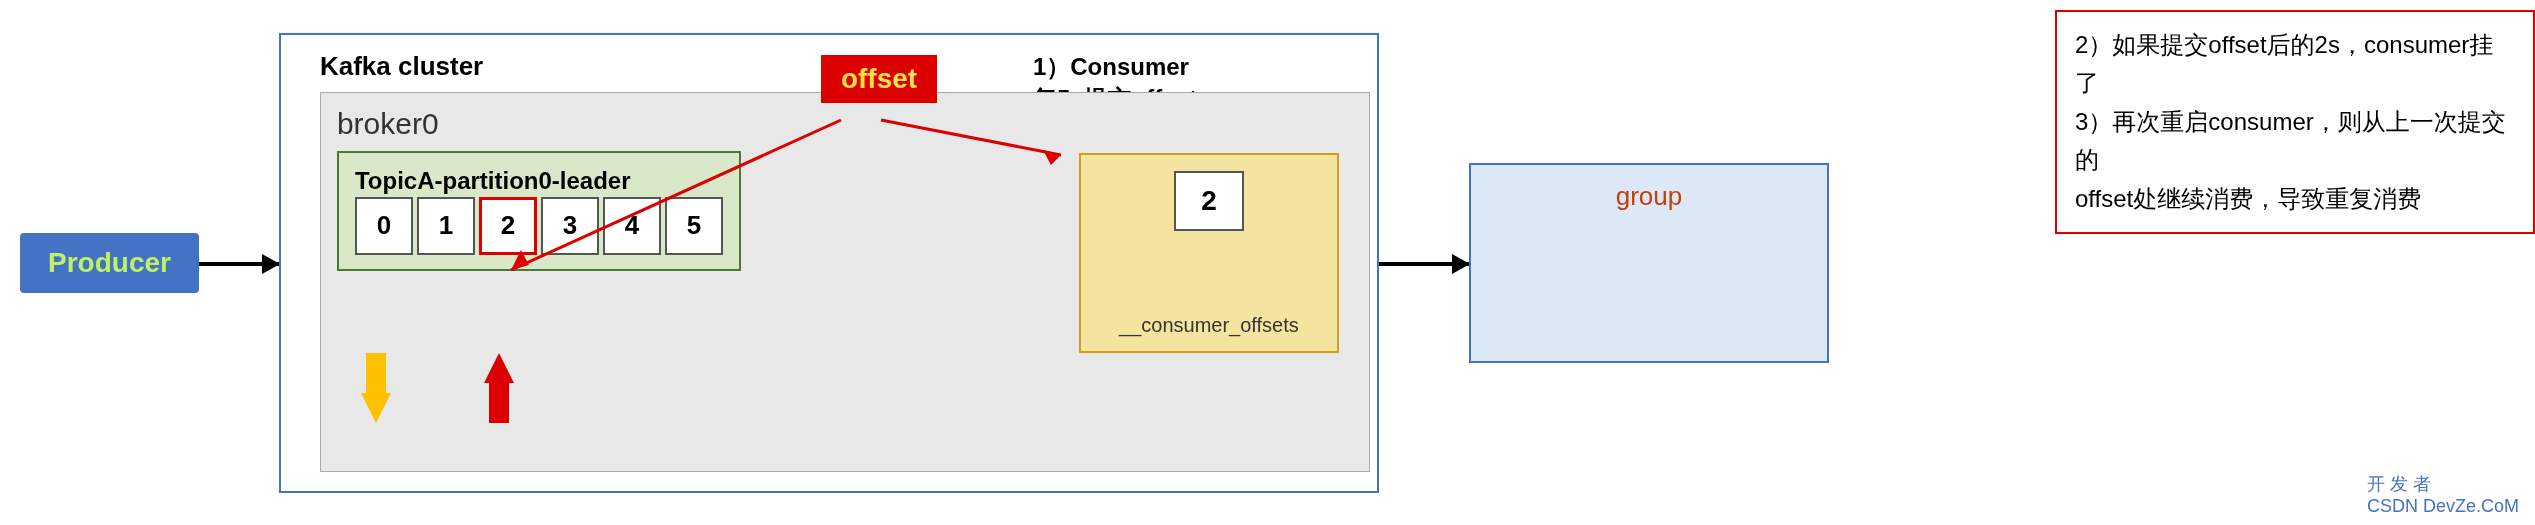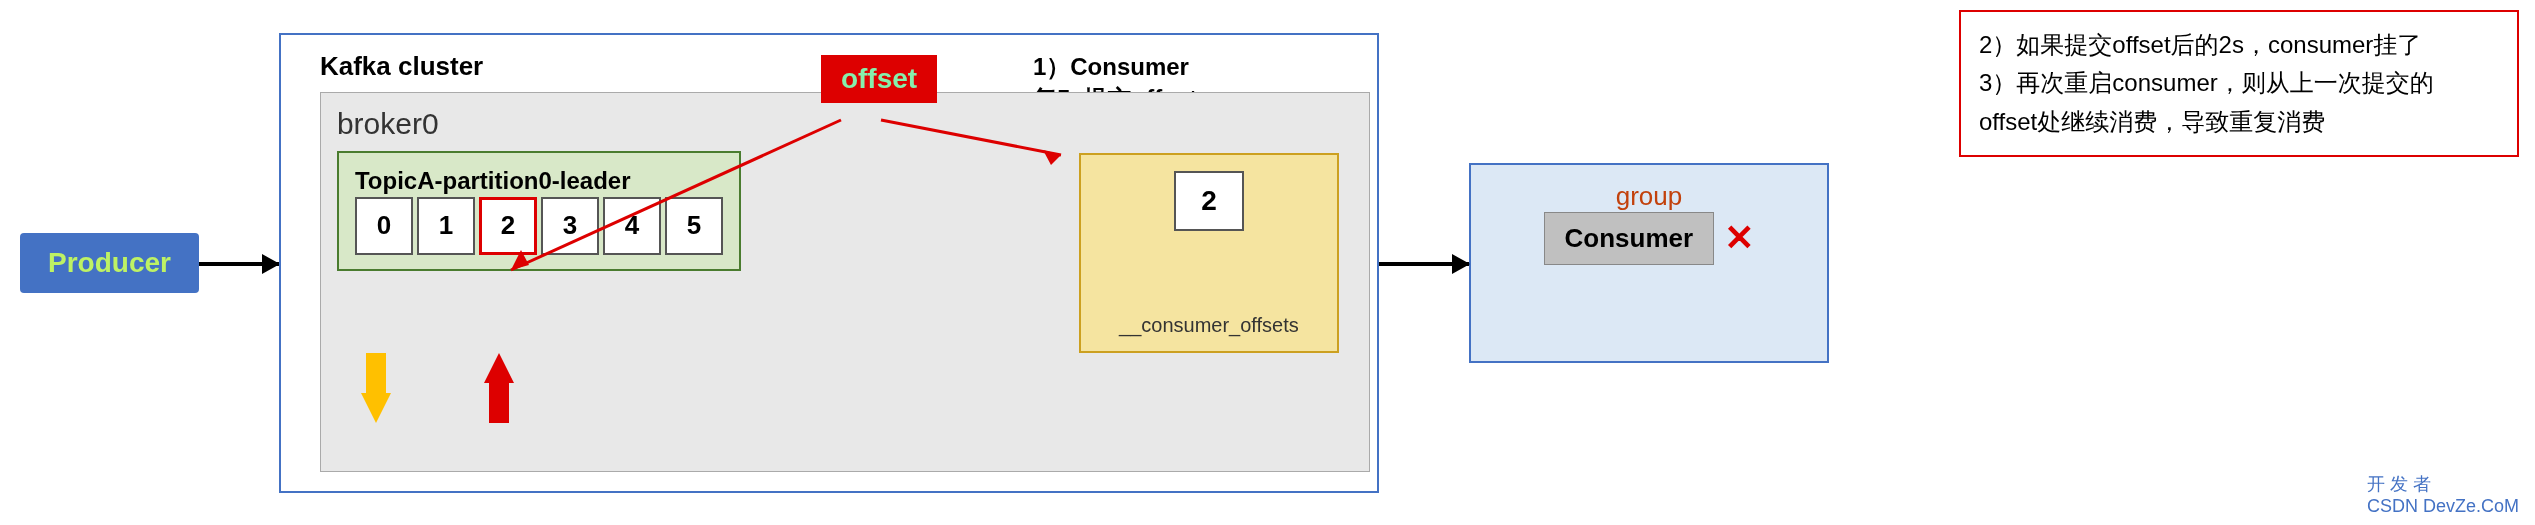--- a/index.html
+++ b/index.html
@@ -148,21 +148,21 @@
       color: #333;
       position: absolute;
       bottom: 14px;
       text-align: center;
       width: 100%;
     }
 
     
     .offset-label-box {
       background: #d00;
-      color: #86efac;
+      color: #fde047;
       font-size: 28px;
       font-weight: bold;
       padding: 8px 20px;
       position: absolute;
       top: 20px;
       left: 540px;
     }
 
     
     .svg-overlay {
@@ -239,24 +239,24 @@
     }
 
     
     .note-box {
       border: 2px solid #d00;
       background: white;
       padding: 14px 18px;
       font-size: 24px;
       line-height: 1.6;
       color: #000;
-      width: 560px;
+      width: 480px;
       position: absolute;
       top: 10px;
-      right: 16px;
+      right: 0;
     }
 
     
     .watermark {
       position: absolute;
       bottom: 8px;
       right: 16px;
       color: #4472C4;
       font-size: 18px;
     }
@@ -324,26 +324,20 @@
       <line x1="600" y1="85" x2="780" y2="120" stroke="#d00" stroke-width="3"></line>
       <polygon points="780,120 762,115 770,130" fill="#d00"></polygon>
     </svg>
 
   </div>
 
   <div class="arrow-kafka"></div>
 
   <div class="group-box">
     <div class="group-label">group</div>
-    <div class="consumer-row">
-      <div class="consumer-inner-box">
-        <span>Consumer</span>
-      </div>
-      <span class="x-icon">✕</span>
-    </div>
   </div>
 
   <div class="note-box">
     <div>2）如果提交offset后的2s，consumer挂了</div>
     <div>3）再次重启consumer，则从上一次提交的</div>
     <div>offset处继续消费，导致重复消费</div>
   </div>
 
   <div class="watermark" style="white-space:pre-line;">
     <span>开 发 者

